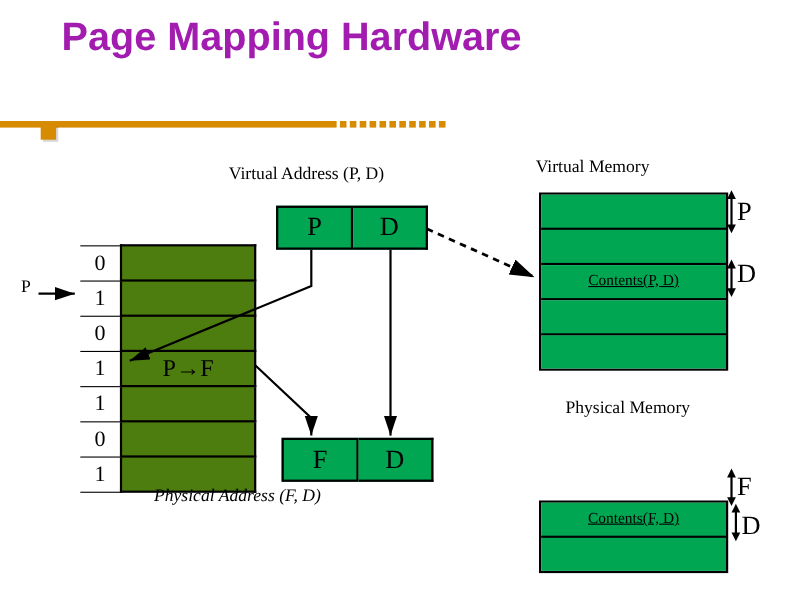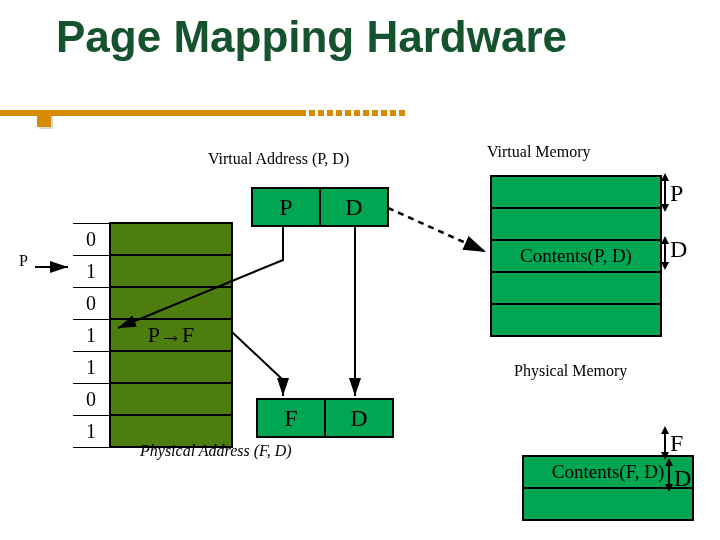--- a/index.html
+++ b/index.html
@@ -13,22 +13,22 @@
     width: 720px;
     height: 540px;
     background: #fff;
     overflow: hidden;
   }
   .title {
     position: absolute;
     left: 56px;
     top: 12px;
     font-family: Verdana, Arial, sans-serif;
-    font-size: 44px;
-    color: #14532d;
+    font-size: 36px;
+    color: #a21caf;
     font-weight: 600;
   }
   .underline-thick {
     position: absolute;
     left: 0;
     top: 110px;
     width: 300px;
     height: 6px;
     background: #d78b00;
   }
@@ -93,23 +93,24 @@
   .mem-stack {
     position: absolute;
     border: 2px solid #000;
   }
   .mem-stack .row {
     height: 30px;
     background: #00a651;
     border-bottom: 2px solid #000;
     text-align: center;
     font-family: "Times New Roman", serif;
-    font-size: 19px;
+    font-size: 14px;
     line-height: 30px;
     white-space: nowrap;
+    text-decoration: underline;
   }
   .mem-stack .row:last-child { border-bottom:none; }
   
   .addr-box {
     position: absolute;
     display: flex;
   }
   .addr-box div {
     width: 66px;
     height: 36px;
@@ -207,21 +208,21 @@
     <div class="row">Contents(P, D)</div>
     <div class="row"></div>
     <div class="row"></div>
   </div>
 
   <div class="label small-lbl" style="left:670px; top:180px;">P</div>
   <div class="label small-lbl" style="left:670px; top:236px;">D</div>
 
   <div class="label" style="left:478px; top:362px;margin-left:36px;">Physical Memory</div>
 
-  <div class="mem-stack" style="left:490px; top:455px; width:168px;margin-left:32px;">
+  <div class="mem-stack" style="left:490px; top:455px; width:168px;">
     <div class="row">Contents(F, D)</div>
     <div class="row"></div>
   </div>
 
   <div class="label small-lbl" style="left:670px; top:430px;">F</div>
   <div class="label small-lbl" style="left:674px; top:465px;">D</div>
 
   <div class="label" style="left:140px; top:442px;font-style:italic;">Physical Address (F, D)</div>
 
   <svg class="arrows">

